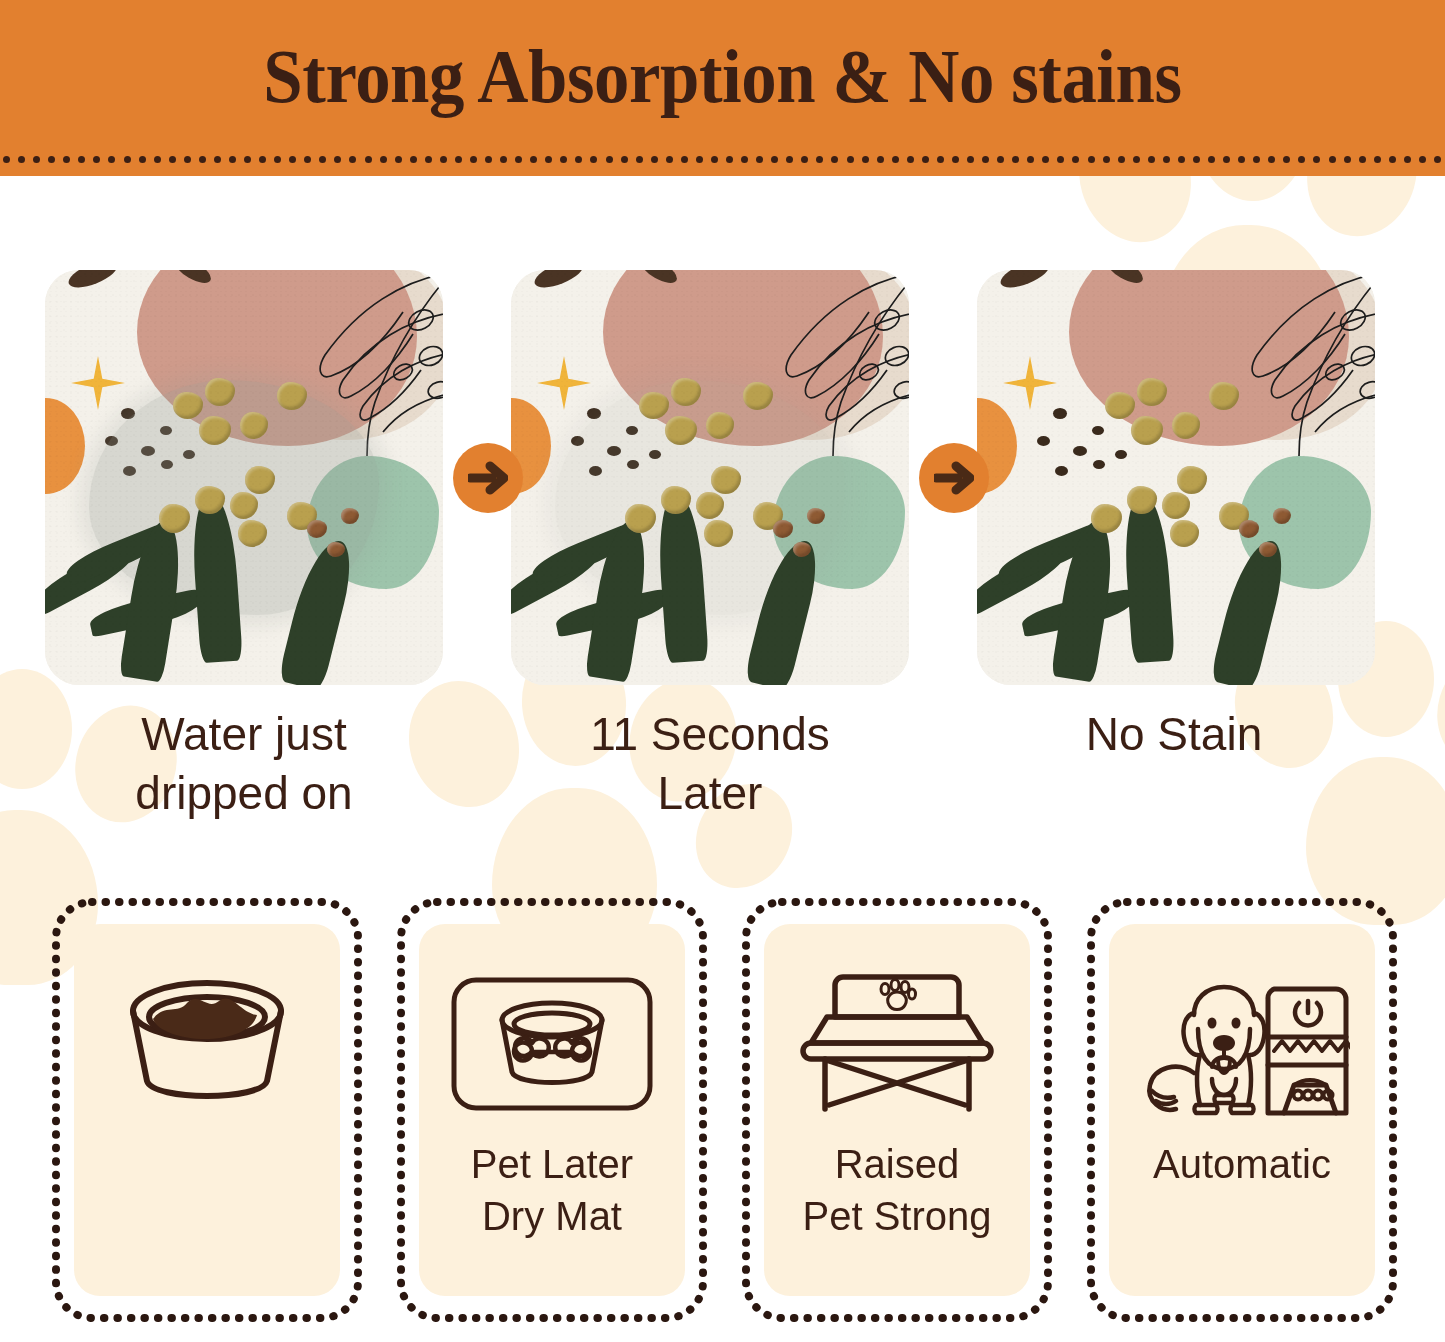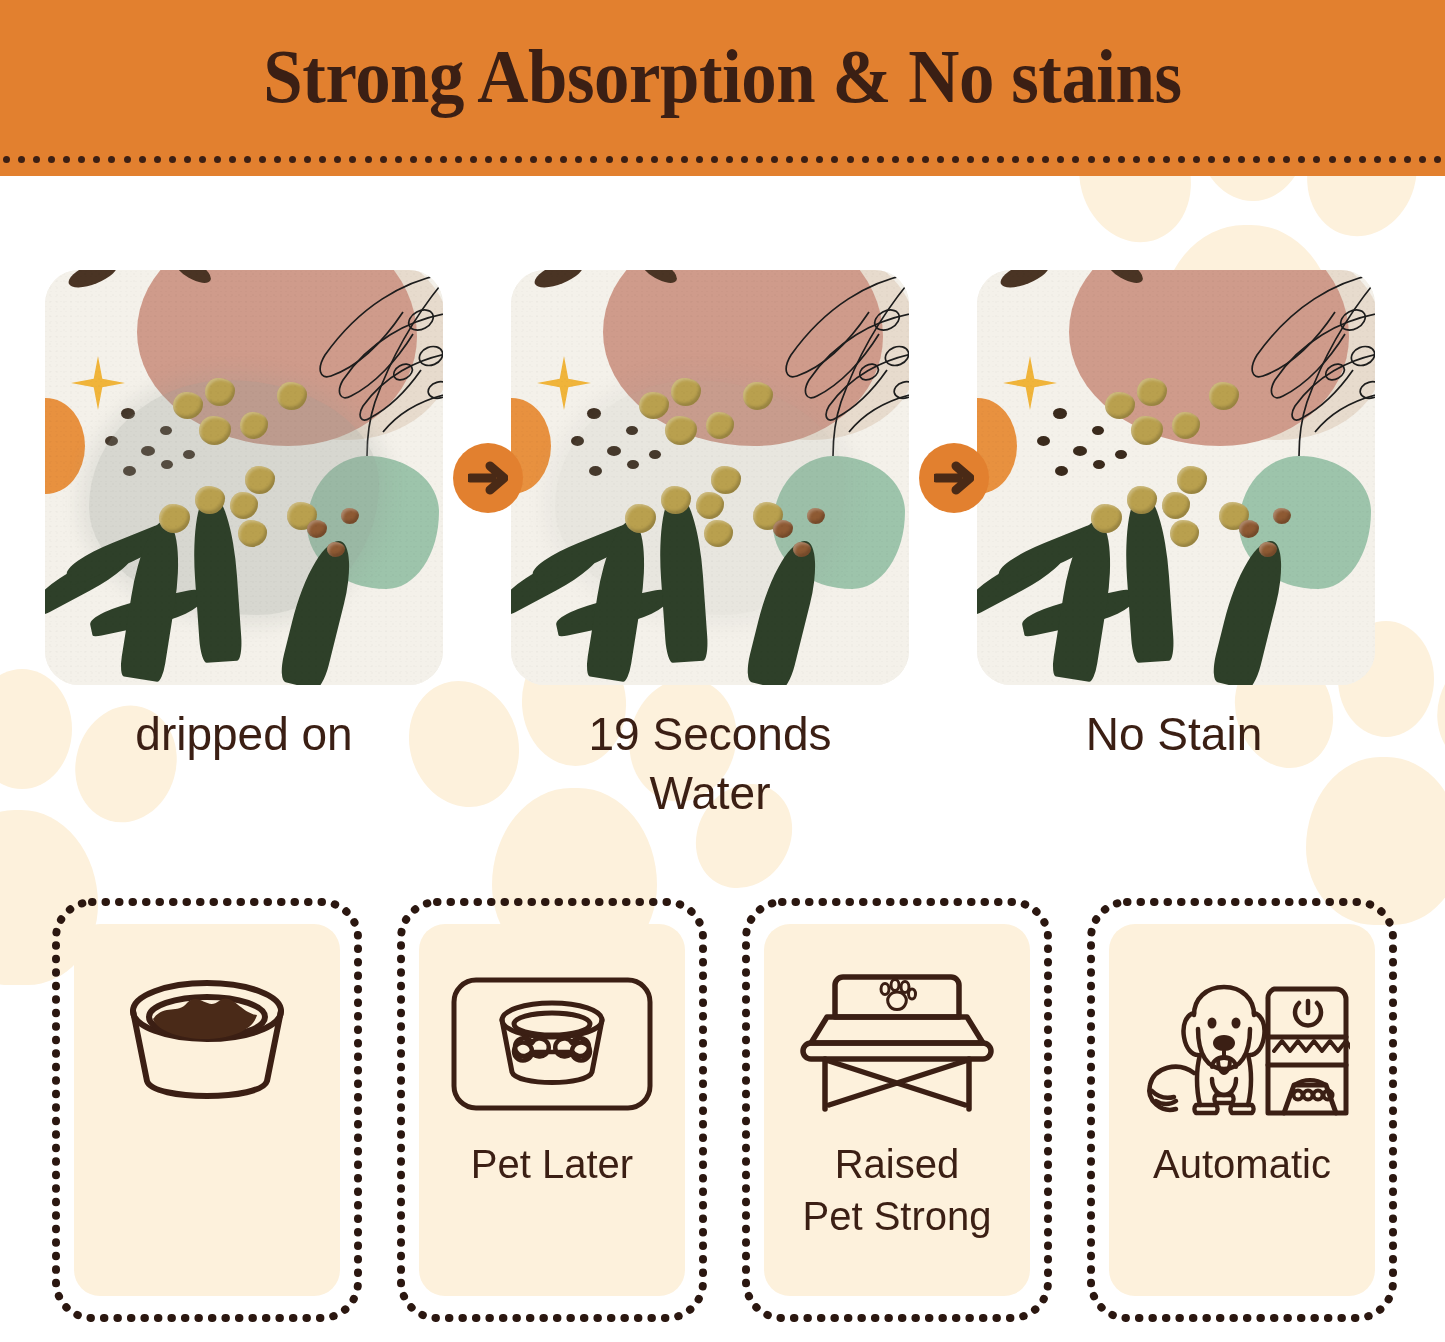--- a/index.html
+++ b/index.html
@@ -580,25 +580,26 @@
       <div class="kibble" style="left:242px; top:232px; width:30px; height:28px;"></div>
       <div class="kibble dark" style="left:262px; top:250px; width:20px; height:18px;"></div>
       <div class="kibble dark" style="left:282px; top:272px; width:18px; height:15px;"></div>
       <div class="kibble dark" style="left:296px; top:238px; width:18px; height:16px;"></div>
     </div>
   </div>
 </div>
 
 <div class="captions">
   <div class="caption cap-1">
+    <div>Water just</div>
     <div>dripped on</div>
   </div>
   <div class="caption cap-2">
-    <div>19 Seconds</div>
-    <div>Water</div>
+    <div>11 Seconds</div>
+    <div>Later</div>
   </div>
   <div class="caption cap-3">
     <div>No Stain</div>
   </div>
 </div>
 
 <div class="cards">
 
   <div class="card card-1">
     <svg class="card-dots" viewBox="0 0 310 424" preserveAspectRatio="none">
@@ -633,20 +634,21 @@
             <ellipse cx="102" cy="44" rx="50" ry="17"></ellipse>
             <ellipse cx="102" cy="48" rx="38" ry="11"></ellipse>
             <path d="M52 44 L62 96 C66 110 138 110 142 96 L152 44"></path>
             <path d="M82 76 h40 M82 76 a9 9 0 1 1 0 -1 a9 9 0 1 1 0 -8 a9 9 0 1 1 0 9
                      M122 76 a9 9 0 1 0 0 -1 a9 9 0 1 0 0 -8 a9 9 0 1 0 0 9" stroke-width="4.5"></path>
           </g>
         </svg>
       </div>
       <div class="card-label">
         <div>Pet Later</div>
+        <div>Dry Mat</div>
       </div>
     </div>
   </div>
 
   <div class="card card-3">
     <svg class="card-dots" viewBox="0 0 310 424" preserveAspectRatio="none">
       <rect x="4" y="4" width="302" height="416" rx="36" ry="36" fill="none" stroke="#2b1710" stroke-width="8" stroke-linecap="round" stroke-dasharray="0.5 13"></rect>
     </svg>
     <div class="card-inner">
       <div class="card-icon">

